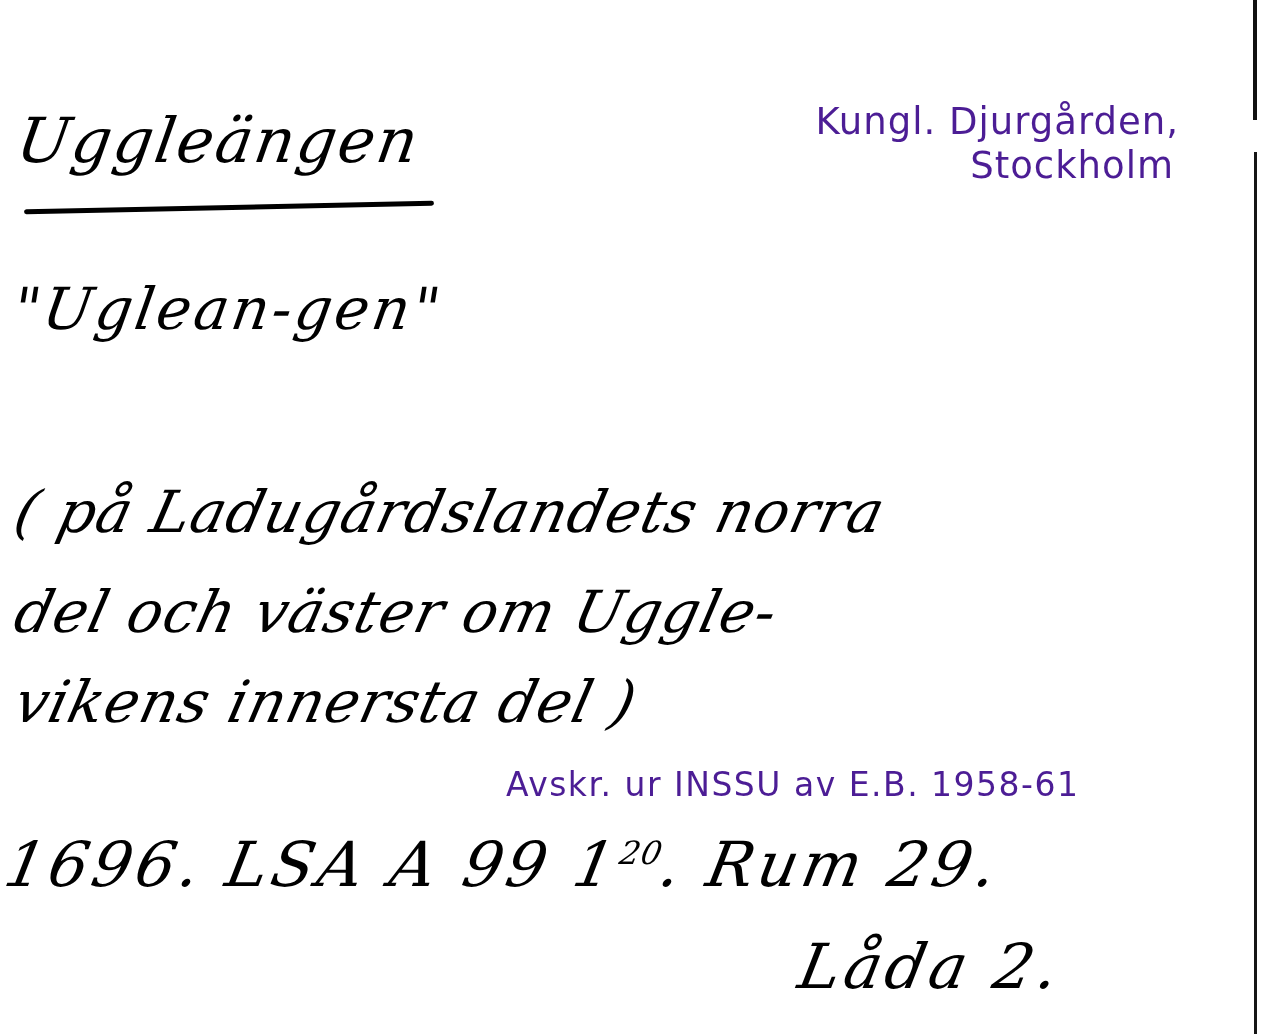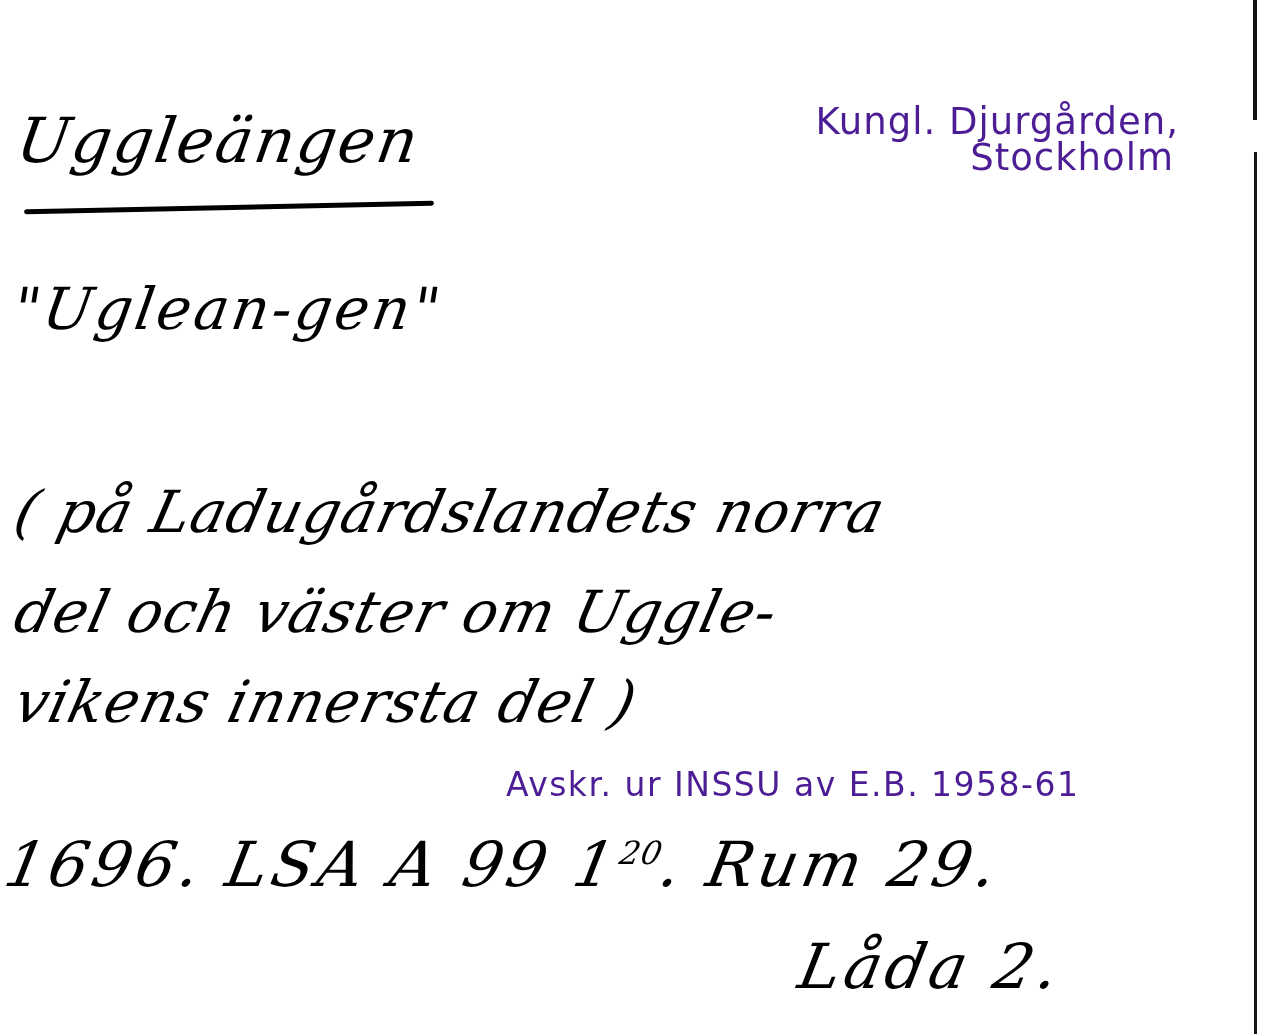--- a/index.html
+++ b/index.html
@@ -43,21 +43,21 @@
     color: #4c1d95;
     white-space: nowrap;
   }
   .place-line1 {
     right: 90px;
     top: 100px;
     font-size: 37px;
   }
   .place-line2 {
     right: 95px;
-    top: 136px;
+    top: 144px;
     font-size: 37px;
     text-align: right;
   }
   .source-note {
     left: 462px;
     top: 765px;
     font-size: 33px;
     letter-spacing: 1.5px;
     margin-left: 44px;
   }

